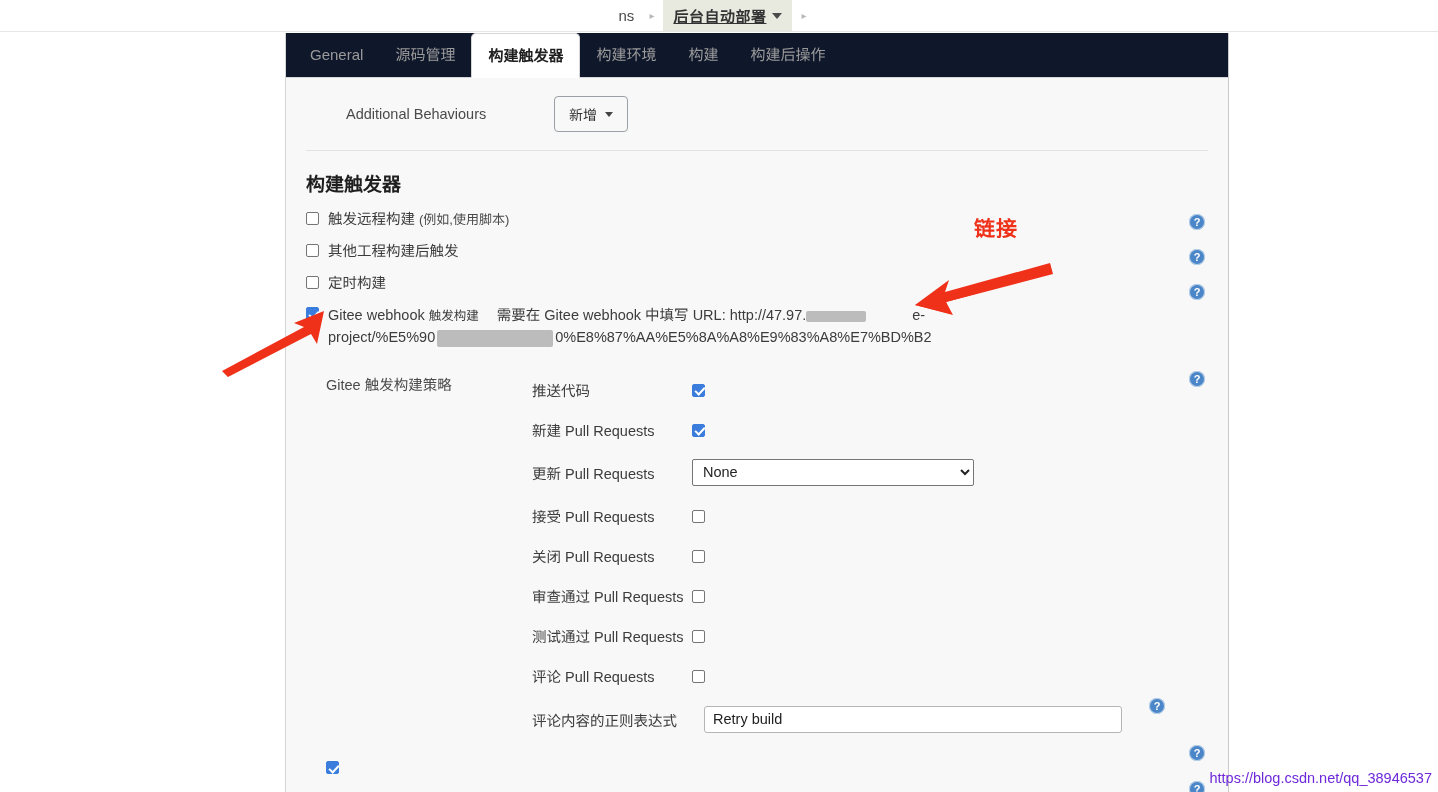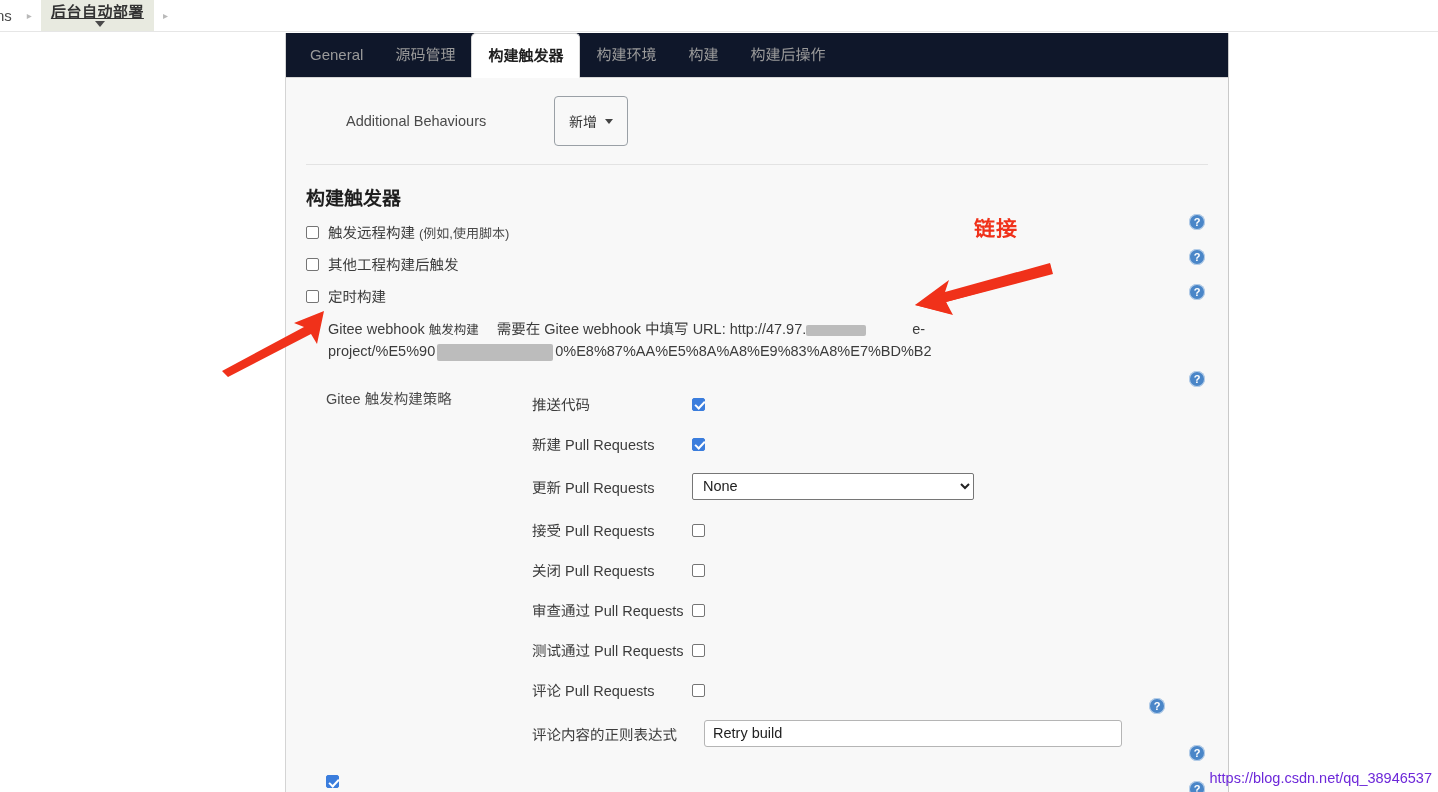--- a/index.html
+++ b/index.html
@@ -21,20 +21,21 @@
   
   .breadcrumb-bar {
     position: absolute;
     left: 0; top: 0;
     width: 1438px;
     height: 31px;
     background: #ffffff;
     border-bottom: 1px solid #e6e6e6;
     display: flex;
     align-items: center;
+    justify-content: center;
   }
   .crumb {
     font-size: 15px;
     color: #4a4a4a;
     padding: 0 6px;
     white-space: nowrap;
   }
   .crumb-clip {
     padding-left: 0;
     margin-left: -4px;
@@ -45,21 +46,20 @@
     padding: 0 9px;
     user-select: none;
   }
   .crumb-active {
     background: #e8eae0;
     height: 31px;
     display: flex;
     align-items: center;
     padding: 0 10px 0 10px;
     box-sizing: border-box;
-    flex-direction: column;
   }
   .crumb-active .crumb-label {
     font-weight: bold;
     font-size: 15px;
     color: #333333;
     text-decoration: underline;
     letter-spacing: .5px;
   }
   .crumb-caret {
     margin-left: 6px;
@@ -125,21 +125,21 @@
   }
   .behaviours-label {
     font-size: 14.5px;
     color: #4a4a4a;
     width: 208px;
   }
   .btn-add {
     background: #f8f8f8;
     border: 1px solid #9aa0a6;
     border-radius: 4px;
-    padding: 14px 14px;
+    padding: 7px 14px;
     font-size: 14px;
     color: #333;
     cursor: pointer;
     display: inline-flex;
     align-items: center;
     gap: 8px;
     font-family: inherit;
   }
   .btn-add .caret {
     width: 0; height: 0;

